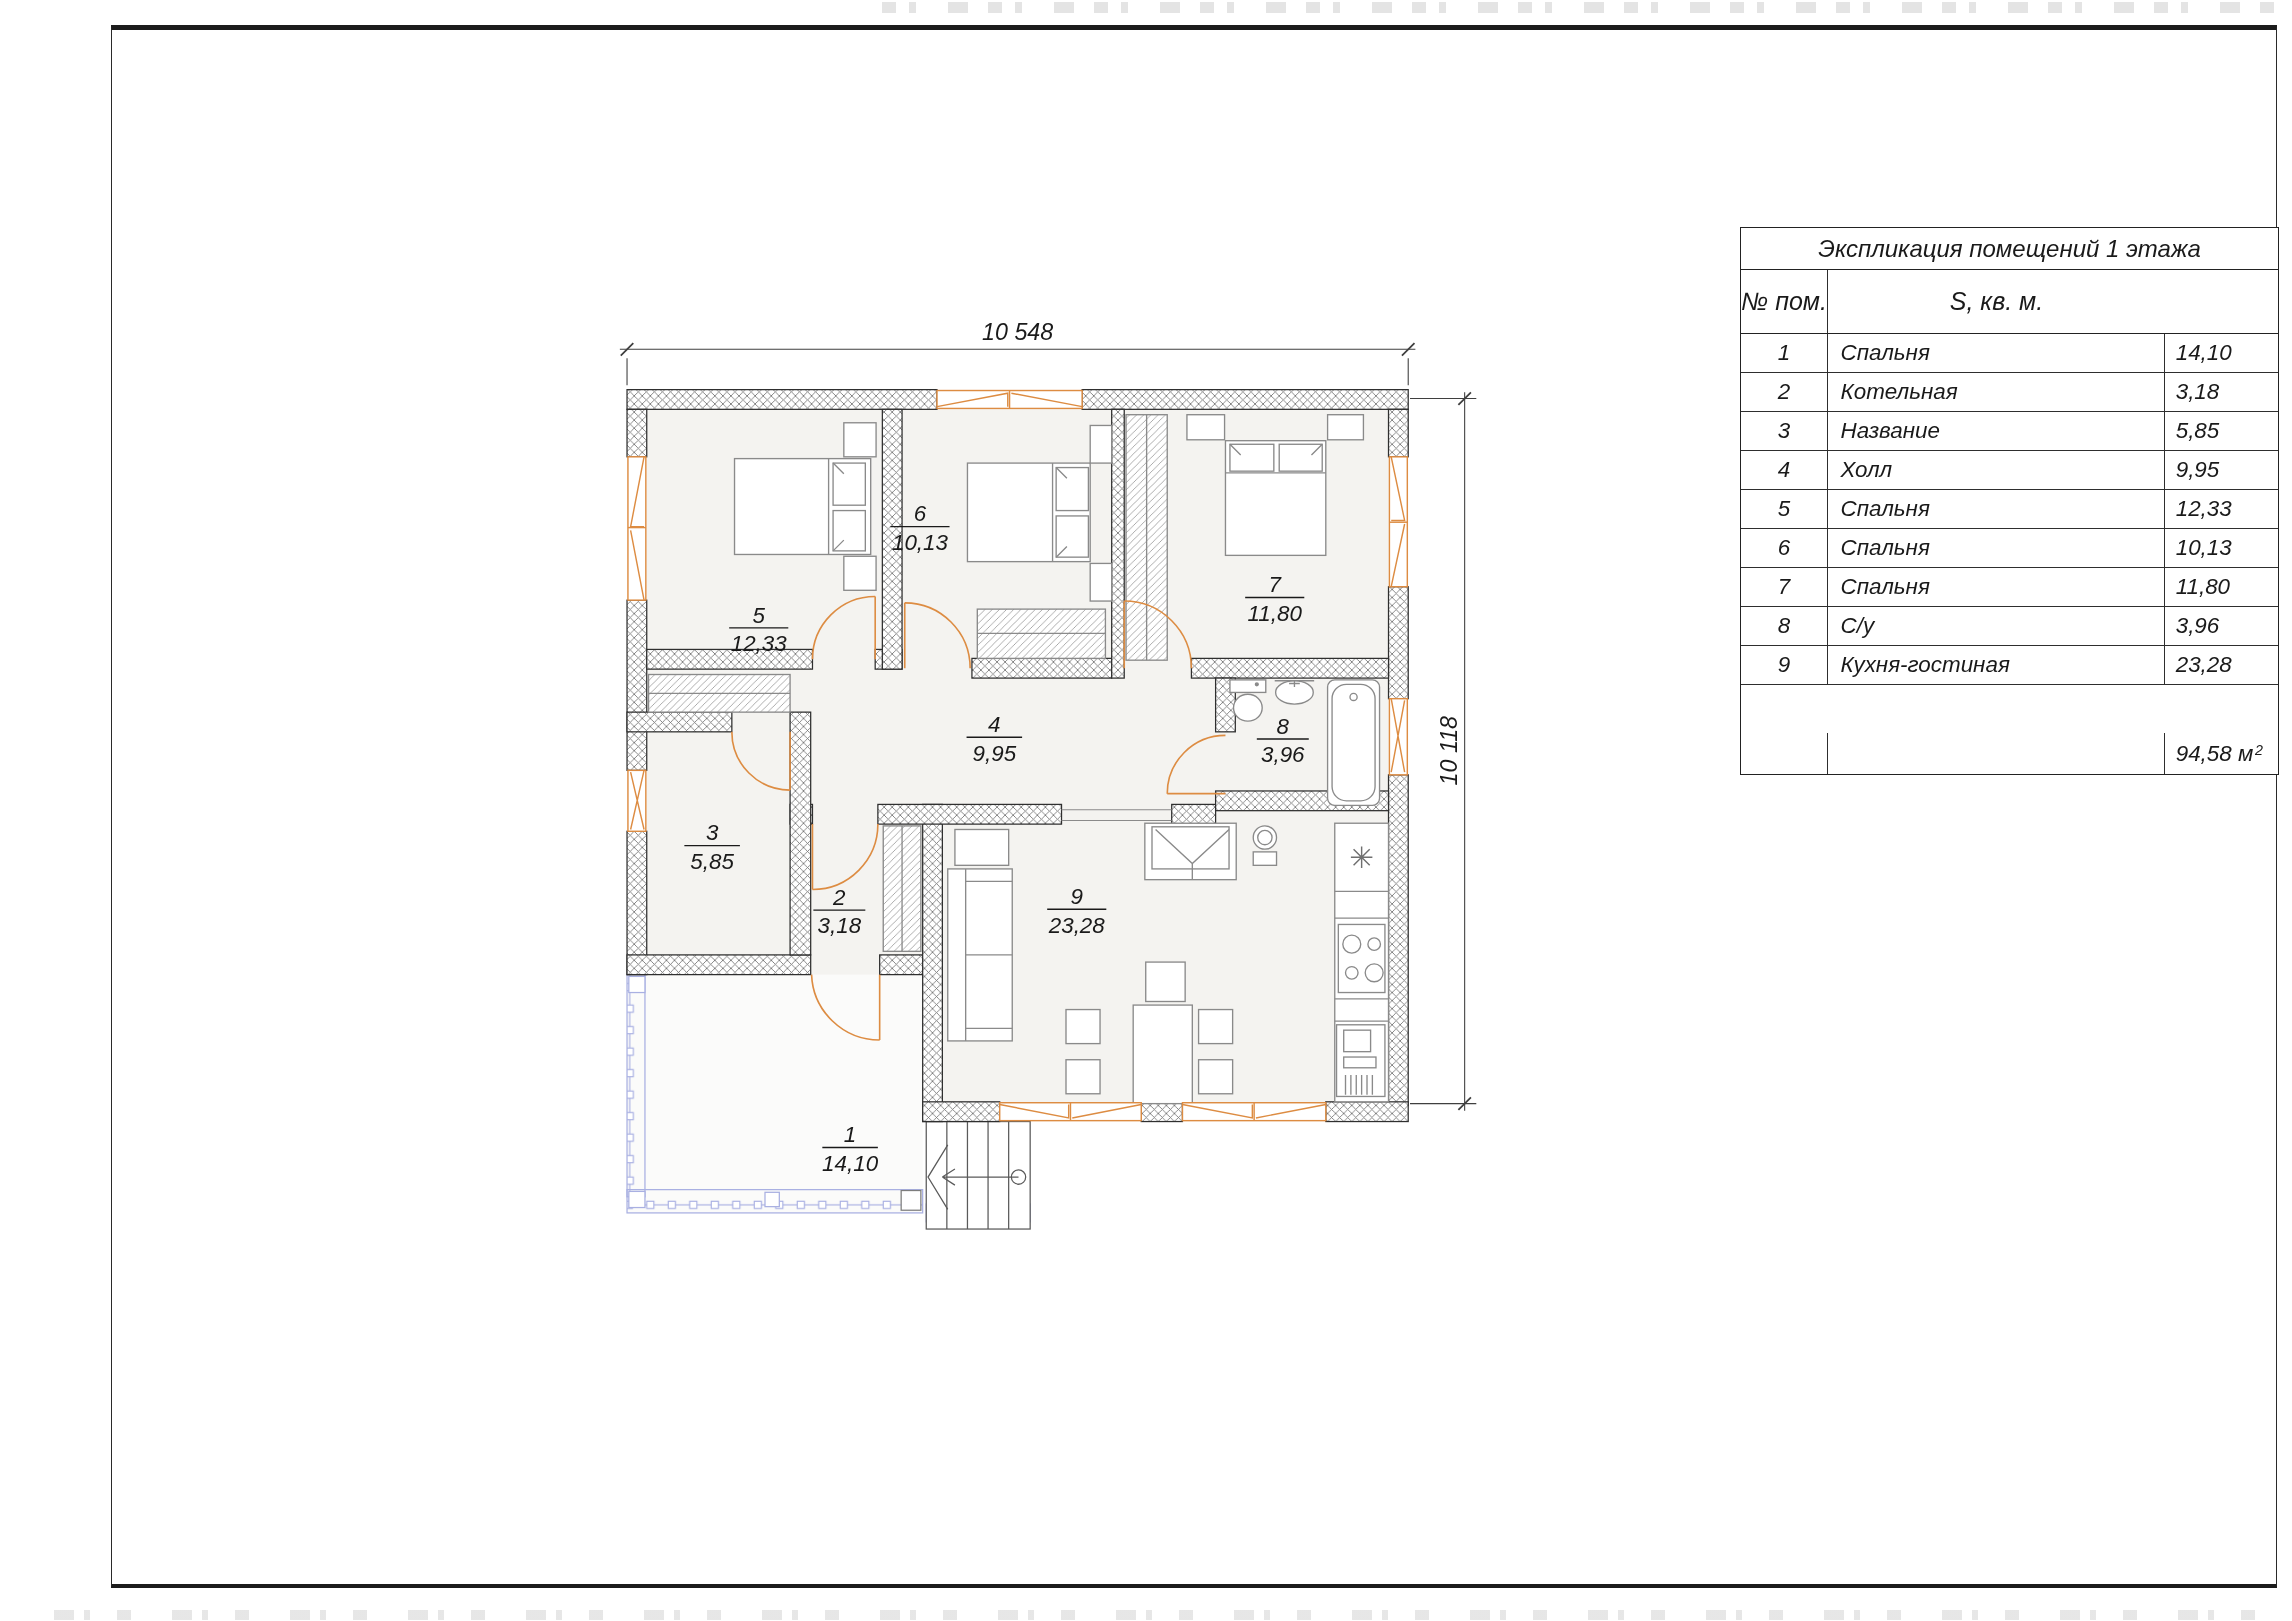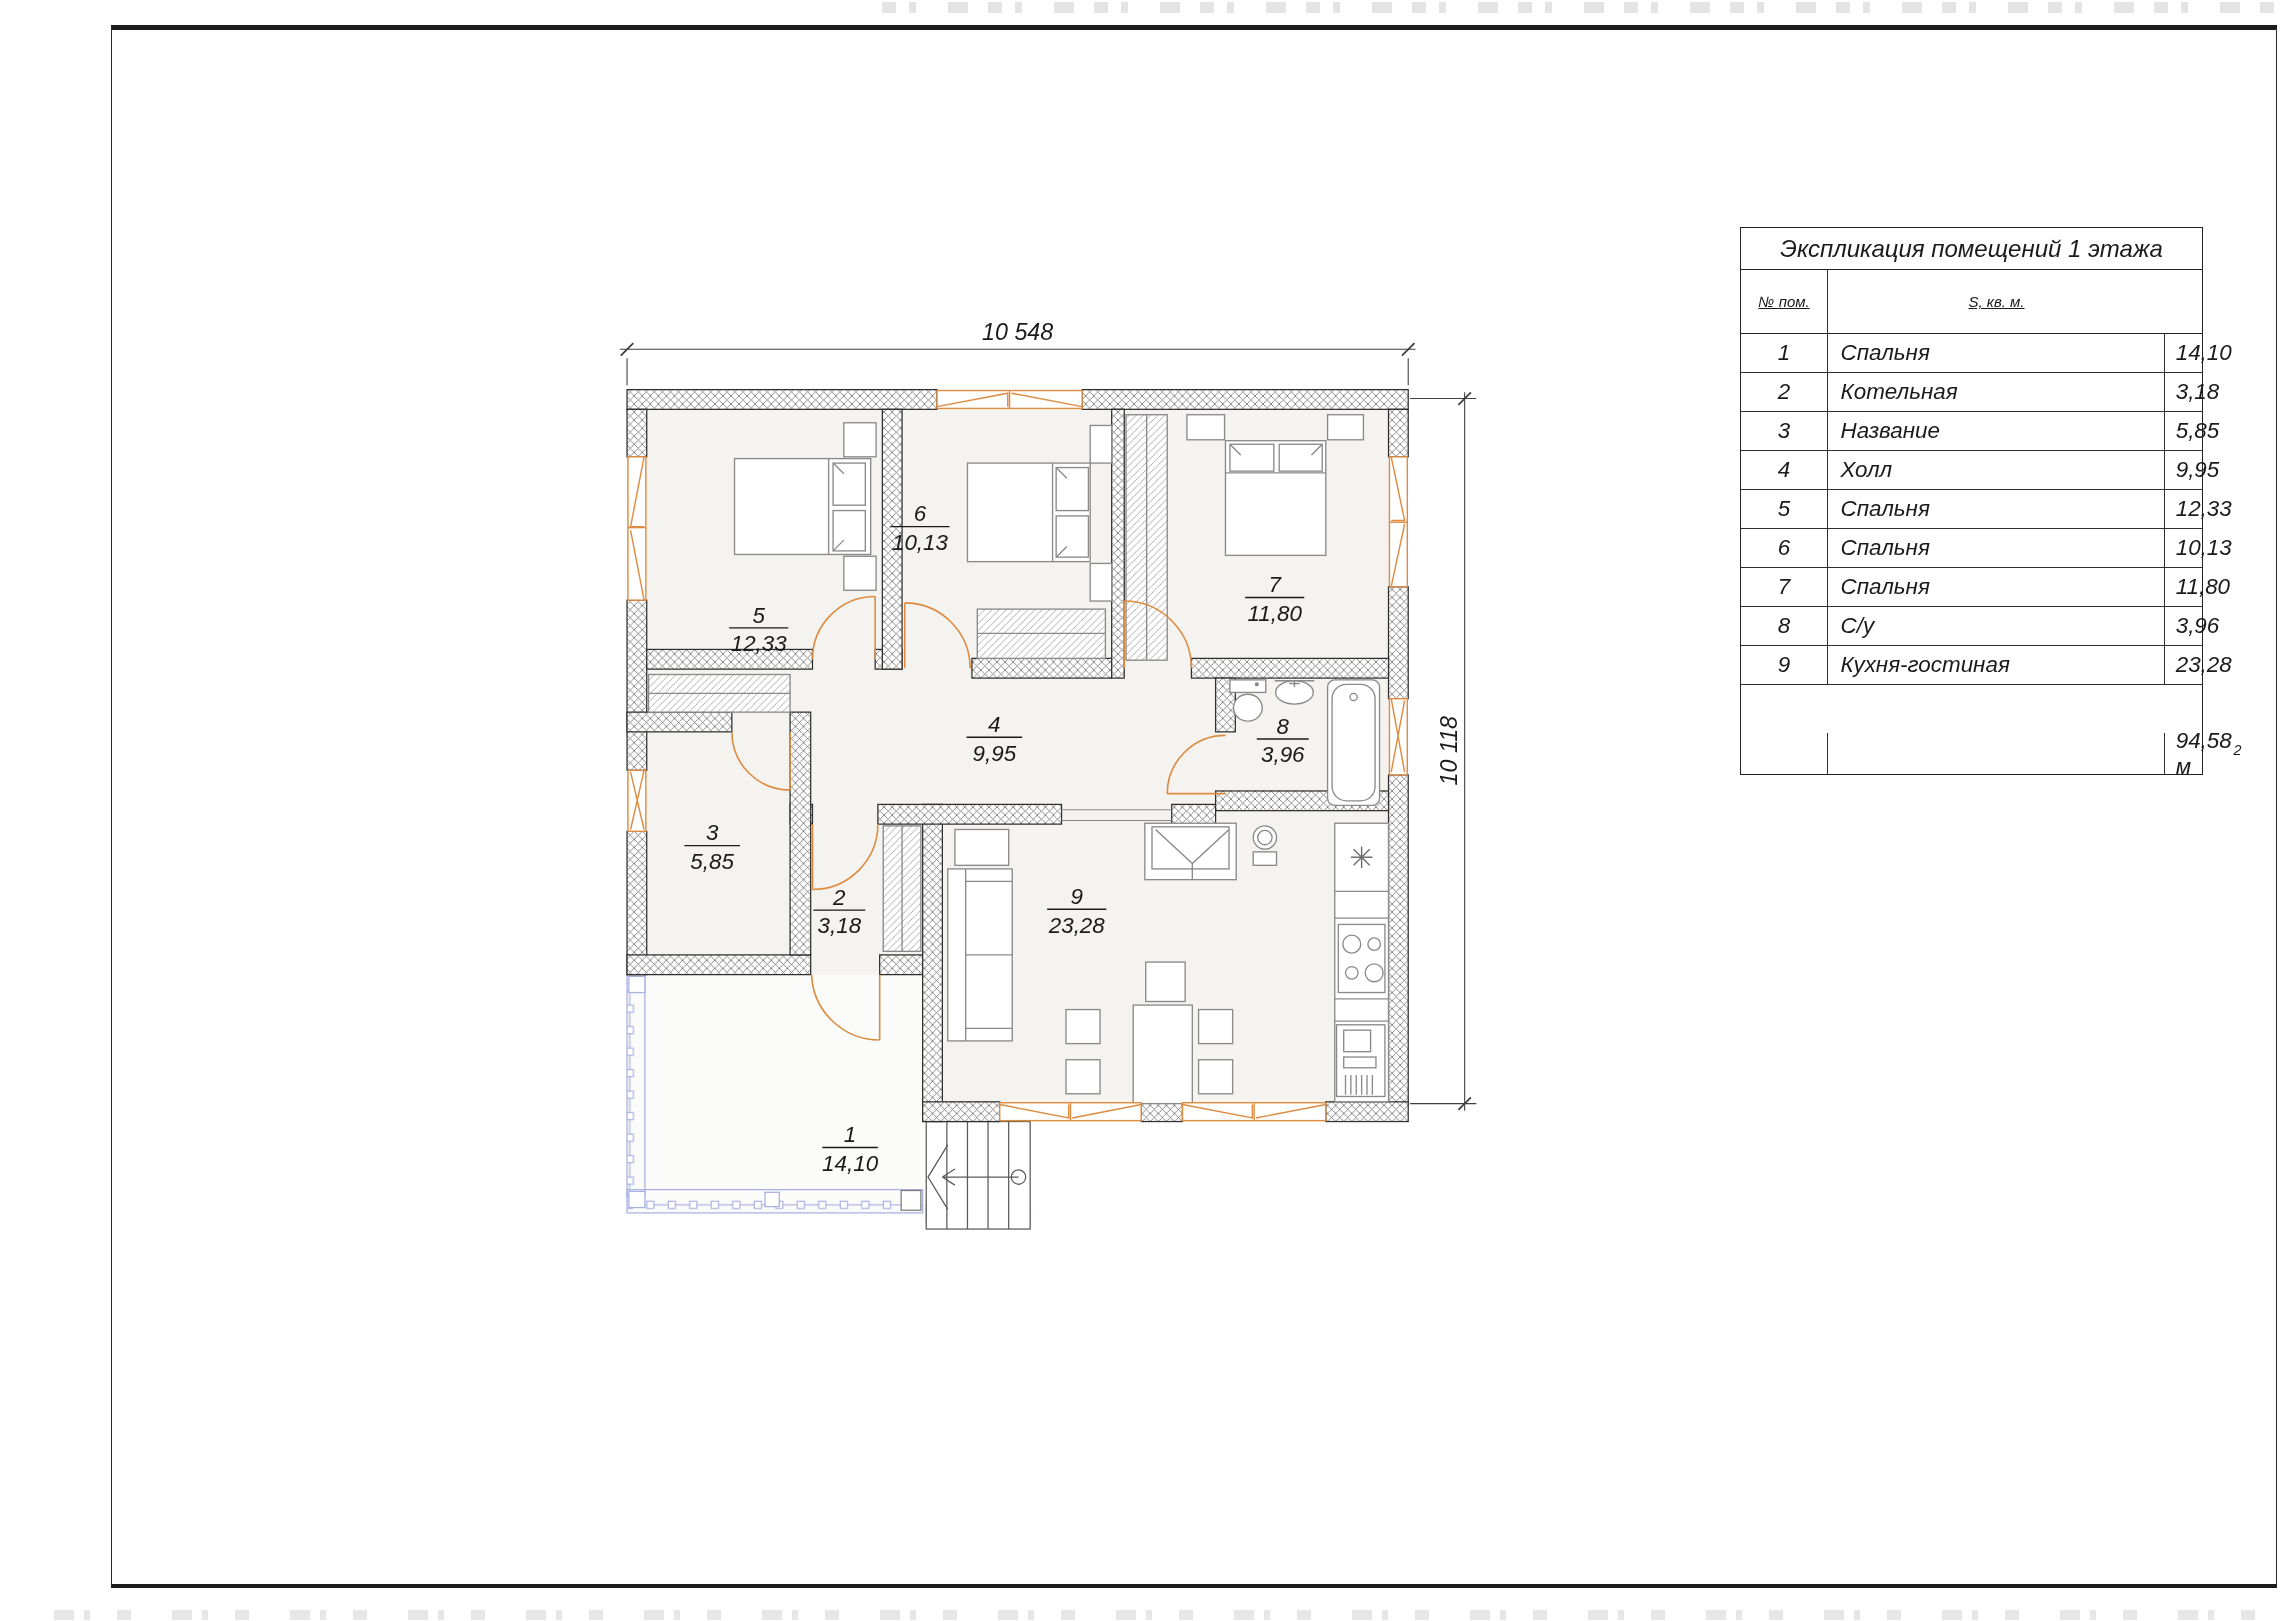--- a/index.html
+++ b/index.html
@@ -22,30 +22,30 @@
     border-top:5.4px solid #1c1c1c;border-bottom:4.5px solid #1c1c1c;
     border-left:1.8px solid #2a2a2a;border-right:1.8px solid #2a2a2a;
     background:#ffffff;box-sizing:border-box;
   }
   svg.plan{position:absolute;left:618px;top:309px;}
   svg .t{font:italic 25px "Liberation Sans",sans-serif;fill:#1a1a1a;}
   svg .dim{font:italic 26px "Liberation Sans",sans-serif;fill:#1a1a1a;}
 
   
   .spec{
-    position:absolute;left:1740px;top:227px;width:463px;
+    position:absolute;left:1740px;top:227px;width:539px;
     border:1.8px solid #222;box-sizing:border-box;background:#fff;
     font-style:italic;
   }
   .spec .title{
     height:41px;line-height:41px;text-align:center;font-size:24px;
     border-bottom:1.8px solid #222;
   }
   .spec .hdr{display:grid;grid-template-columns:87px 337px 1fr;border-bottom:1.8px solid #222;}
-  .spec .hdr>div{height:63px;display:flex;align-items:center;justify-content:center;font-size:15px;text-decoration:underline;}
+  .spec .hdr>div{height:63px;display:flex;align-items:center;justify-content:center;font-size:25px;}
   .spec .row{display:grid;grid-template-columns:87px 337px 1fr;border-bottom:1.3px solid #2e2e2e;}
   .spec .row>div{height:38px;display:flex;align-items:center;font-size:22.4px;}
   .spec .row .c-num{justify-content:center;}
   .spec .row .c-name{padding-left:12.5px;}
   .spec .row .c-area{padding-left:10.7px;}
   .spec .vline-r{border-right:1.3px solid #2e2e2e;}
   .spec .total{display:grid;grid-template-columns:87px 337px 1fr;margin-top:48px;}
   .spec .total>div{height:41px;display:flex;align-items:center;font-size:22.4px;}
   .spec .total .c-area{padding-left:10.7px;}
   .spec .total sup{font-size:14.3px;margin-left:1.8px;transform:translateY(-3.6px);}

